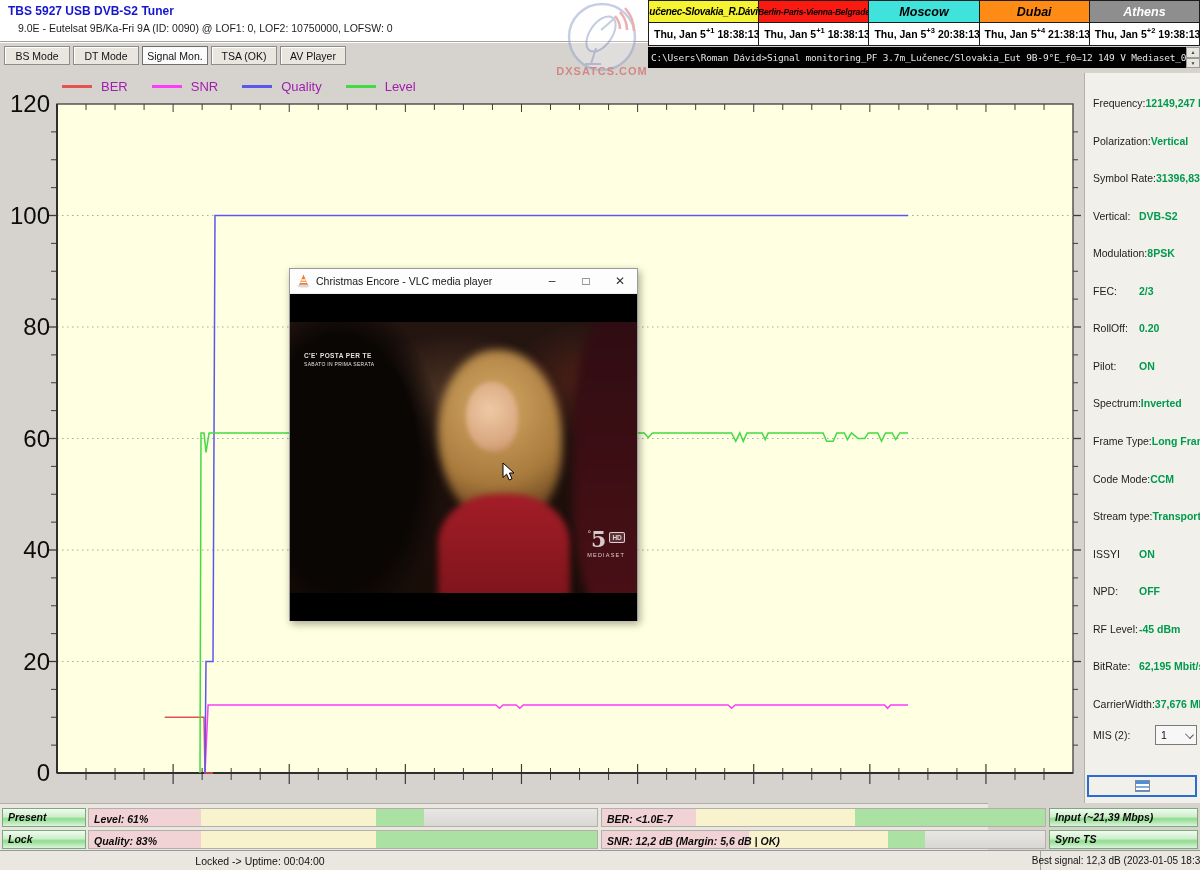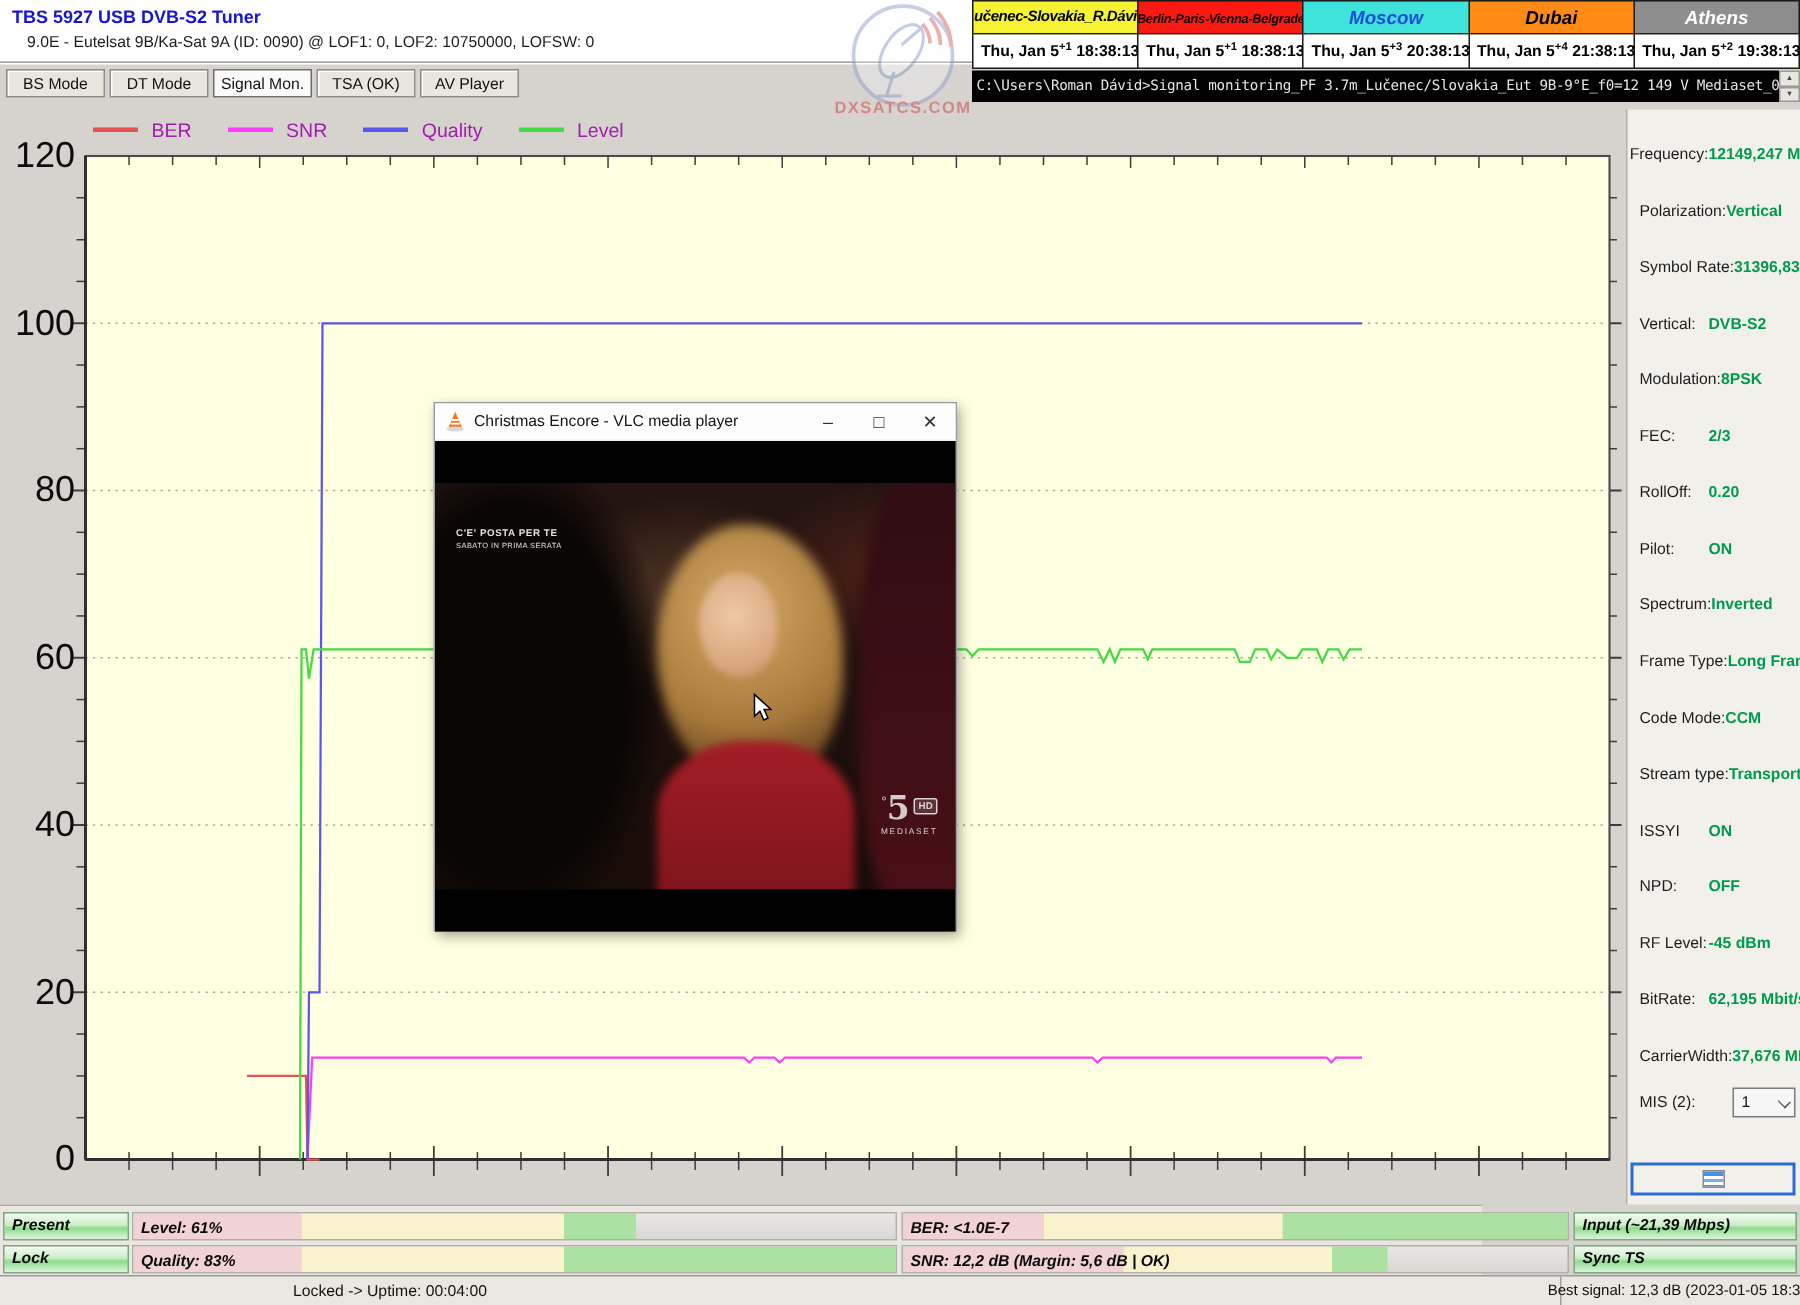--- a/index.html
+++ b/index.html
@@ -141,21 +141,21 @@
   #sb-mid{left:520px;width:520px;border-left:1px solid #a3a09a;}
   #sb-right{left:1040px;width:160px;border-left:1px solid #a3a09a;font-size:10px;}
 </style>
 </head>
 <body>
 
 <div id="root">
 
   <div id="header">
     <div id="app-title">TBS 5927 USB DVB-S2 Tuner</div>
-    <div id="app-subtitle">9.0E - Eutelsat 9B/Ka-Sat 9A (ID: 0090) @ LOF1: 0, LOF2: 10750000, LOFSW: 0</div>
+    <div id="app-subtitle">9.0E - Eutelsat 9B/Ka-Fri 9A (ID: 0090) @ LOF1: 0, LOF2: 10750000, LOFSW: 0</div>
   </div>
   <div id="header-groove"></div>
 
   <div id="tabs">
       <div class="tab">BS Mode</div>
       <div class="tab">DT Mode</div>
       <div class="tab active">Signal Mon.</div>
       <div class="tab">TSA (OK)</div>
       <div class="tab">AV Player</div>
     </div>
@@ -171,21 +171,21 @@
     </div>
     <div class="clock">
       <div class="clock-head" style="background: rgb(251, 26, 18); color: rgb(0, 0, 0);">Berlin-Paris-Vienna-Belgrade</div>
       <div class="clock-time">
         <span class="clock-date">Thu, Jan 5</span>
         <span class="clock-offset">+1</span>
         <span class="clock-hms">18:38:13</span>
       </div>
     </div>
     <div class="clock">
-      <div class="clock-head" style="background: rgb(63, 227, 220); color: #1d4ed8; text-align: center;">Moscow</div>
+      <div class="clock-head" style="background: rgb(63, 227, 220); color: #000000; text-align: center;">Moscow</div>
       <div class="clock-time">
         <span class="clock-date">Thu, Jan 5</span>
         <span class="clock-offset">+3</span>
         <span class="clock-hms">20:38:13</span>
       </div>
     </div>
     <div class="clock">
       <div class="clock-head" style="background: rgb(254, 139, 22); color: rgb(0, 0, 0);">Dubai</div>
       <div class="clock-time">
         <span class="clock-date">Thu, Jan 5</span>
@@ -368,21 +368,21 @@
       <span class="ylab" style="top: 648.5px;">20</span>
       <span class="ylab" style="top: 537px;">40</span>
       <span class="ylab" style="top: 425.5px;">60</span>
       <span class="ylab" style="top: 314px;">80</span>
       <span class="ylab" style="top: 202.5px;">100</span>
       <span class="ylab" style="top: 91px;">120</span>
     </div>
 
   <div id="sidebar">
     <div id="side-rows">
-        <div class="side-row" style="top: 24px; justify-content: flex-end;">
+        <div class="side-row" style="top: 24px;">
           <span class="side-label">Frequency:</span>
           <span class="side-value" style="color: rgb(0, 154, 78);">12149,247 MHz</span>
         </div>
         <div class="side-row" style="top: 61.55px;">
           <span class="side-label">Polarization:</span>
           <span class="side-value" style="color: rgb(0, 154, 78);">Vertical</span>
         </div>
         <div class="side-row" style="top: 99.1px;">
           <span class="side-label">Symbol Rate:</span>
           <span class="side-value" style="color: rgb(0, 154, 78);">31396,831 KS/s</span>

